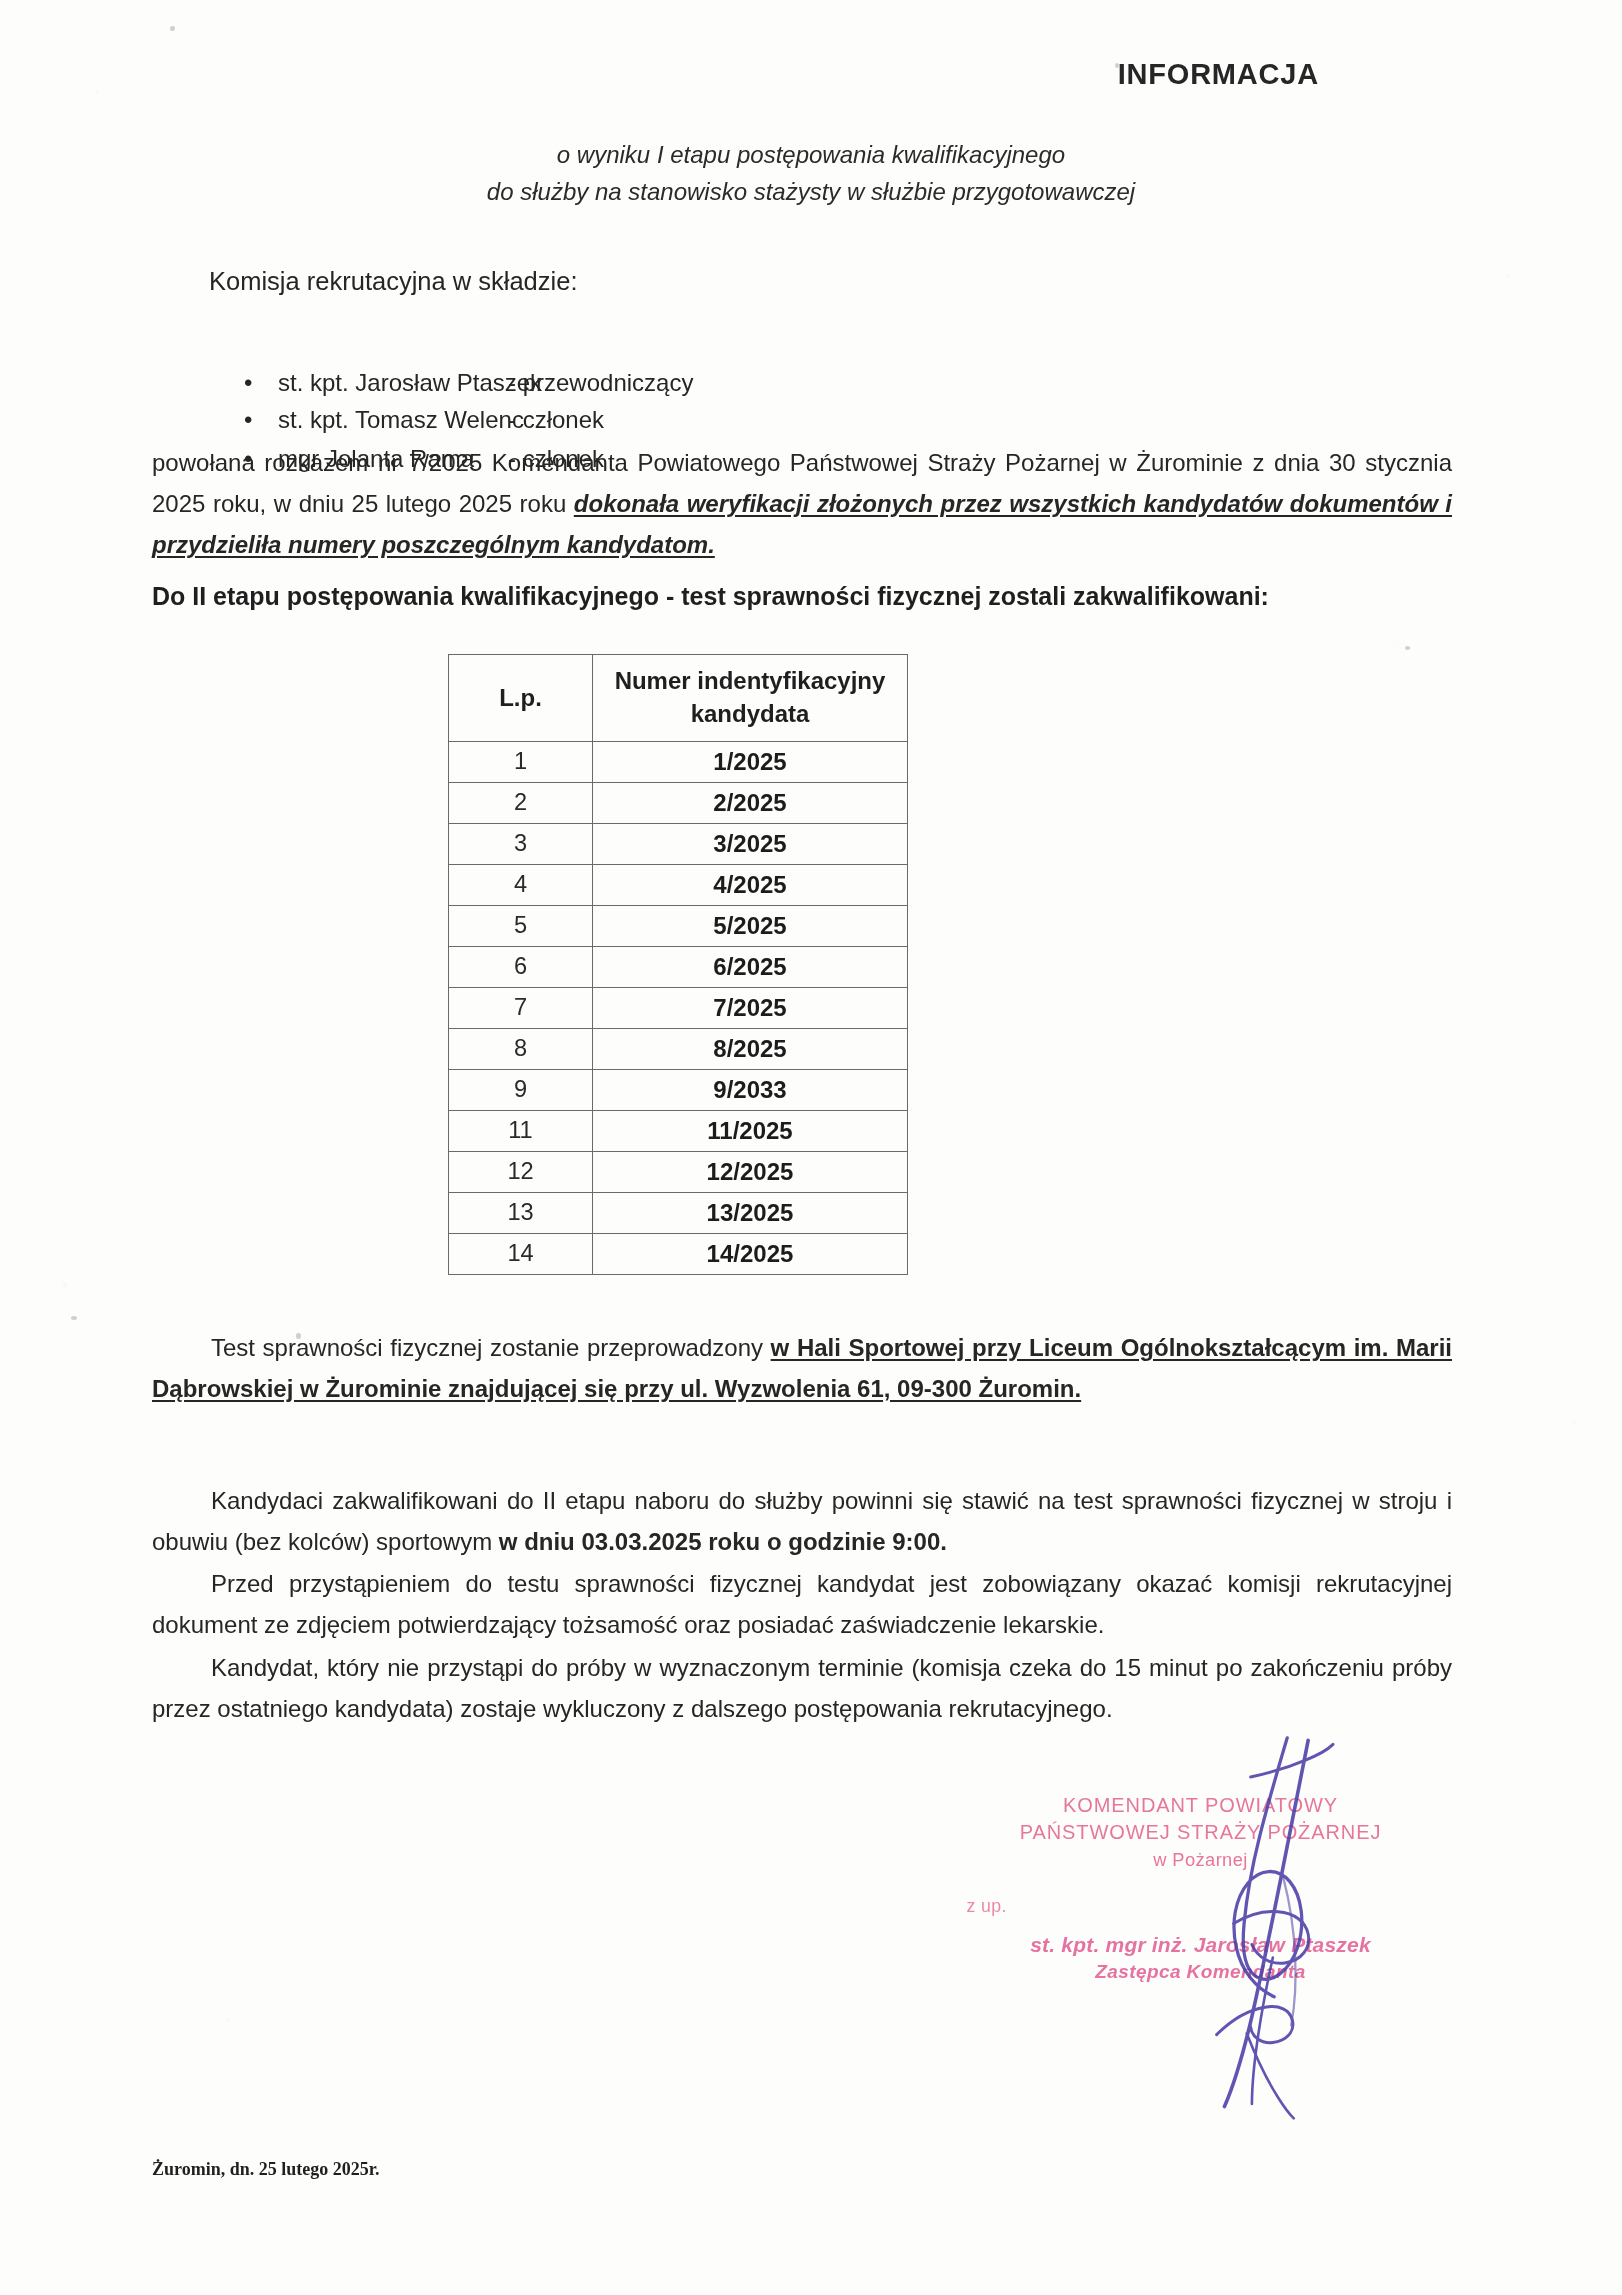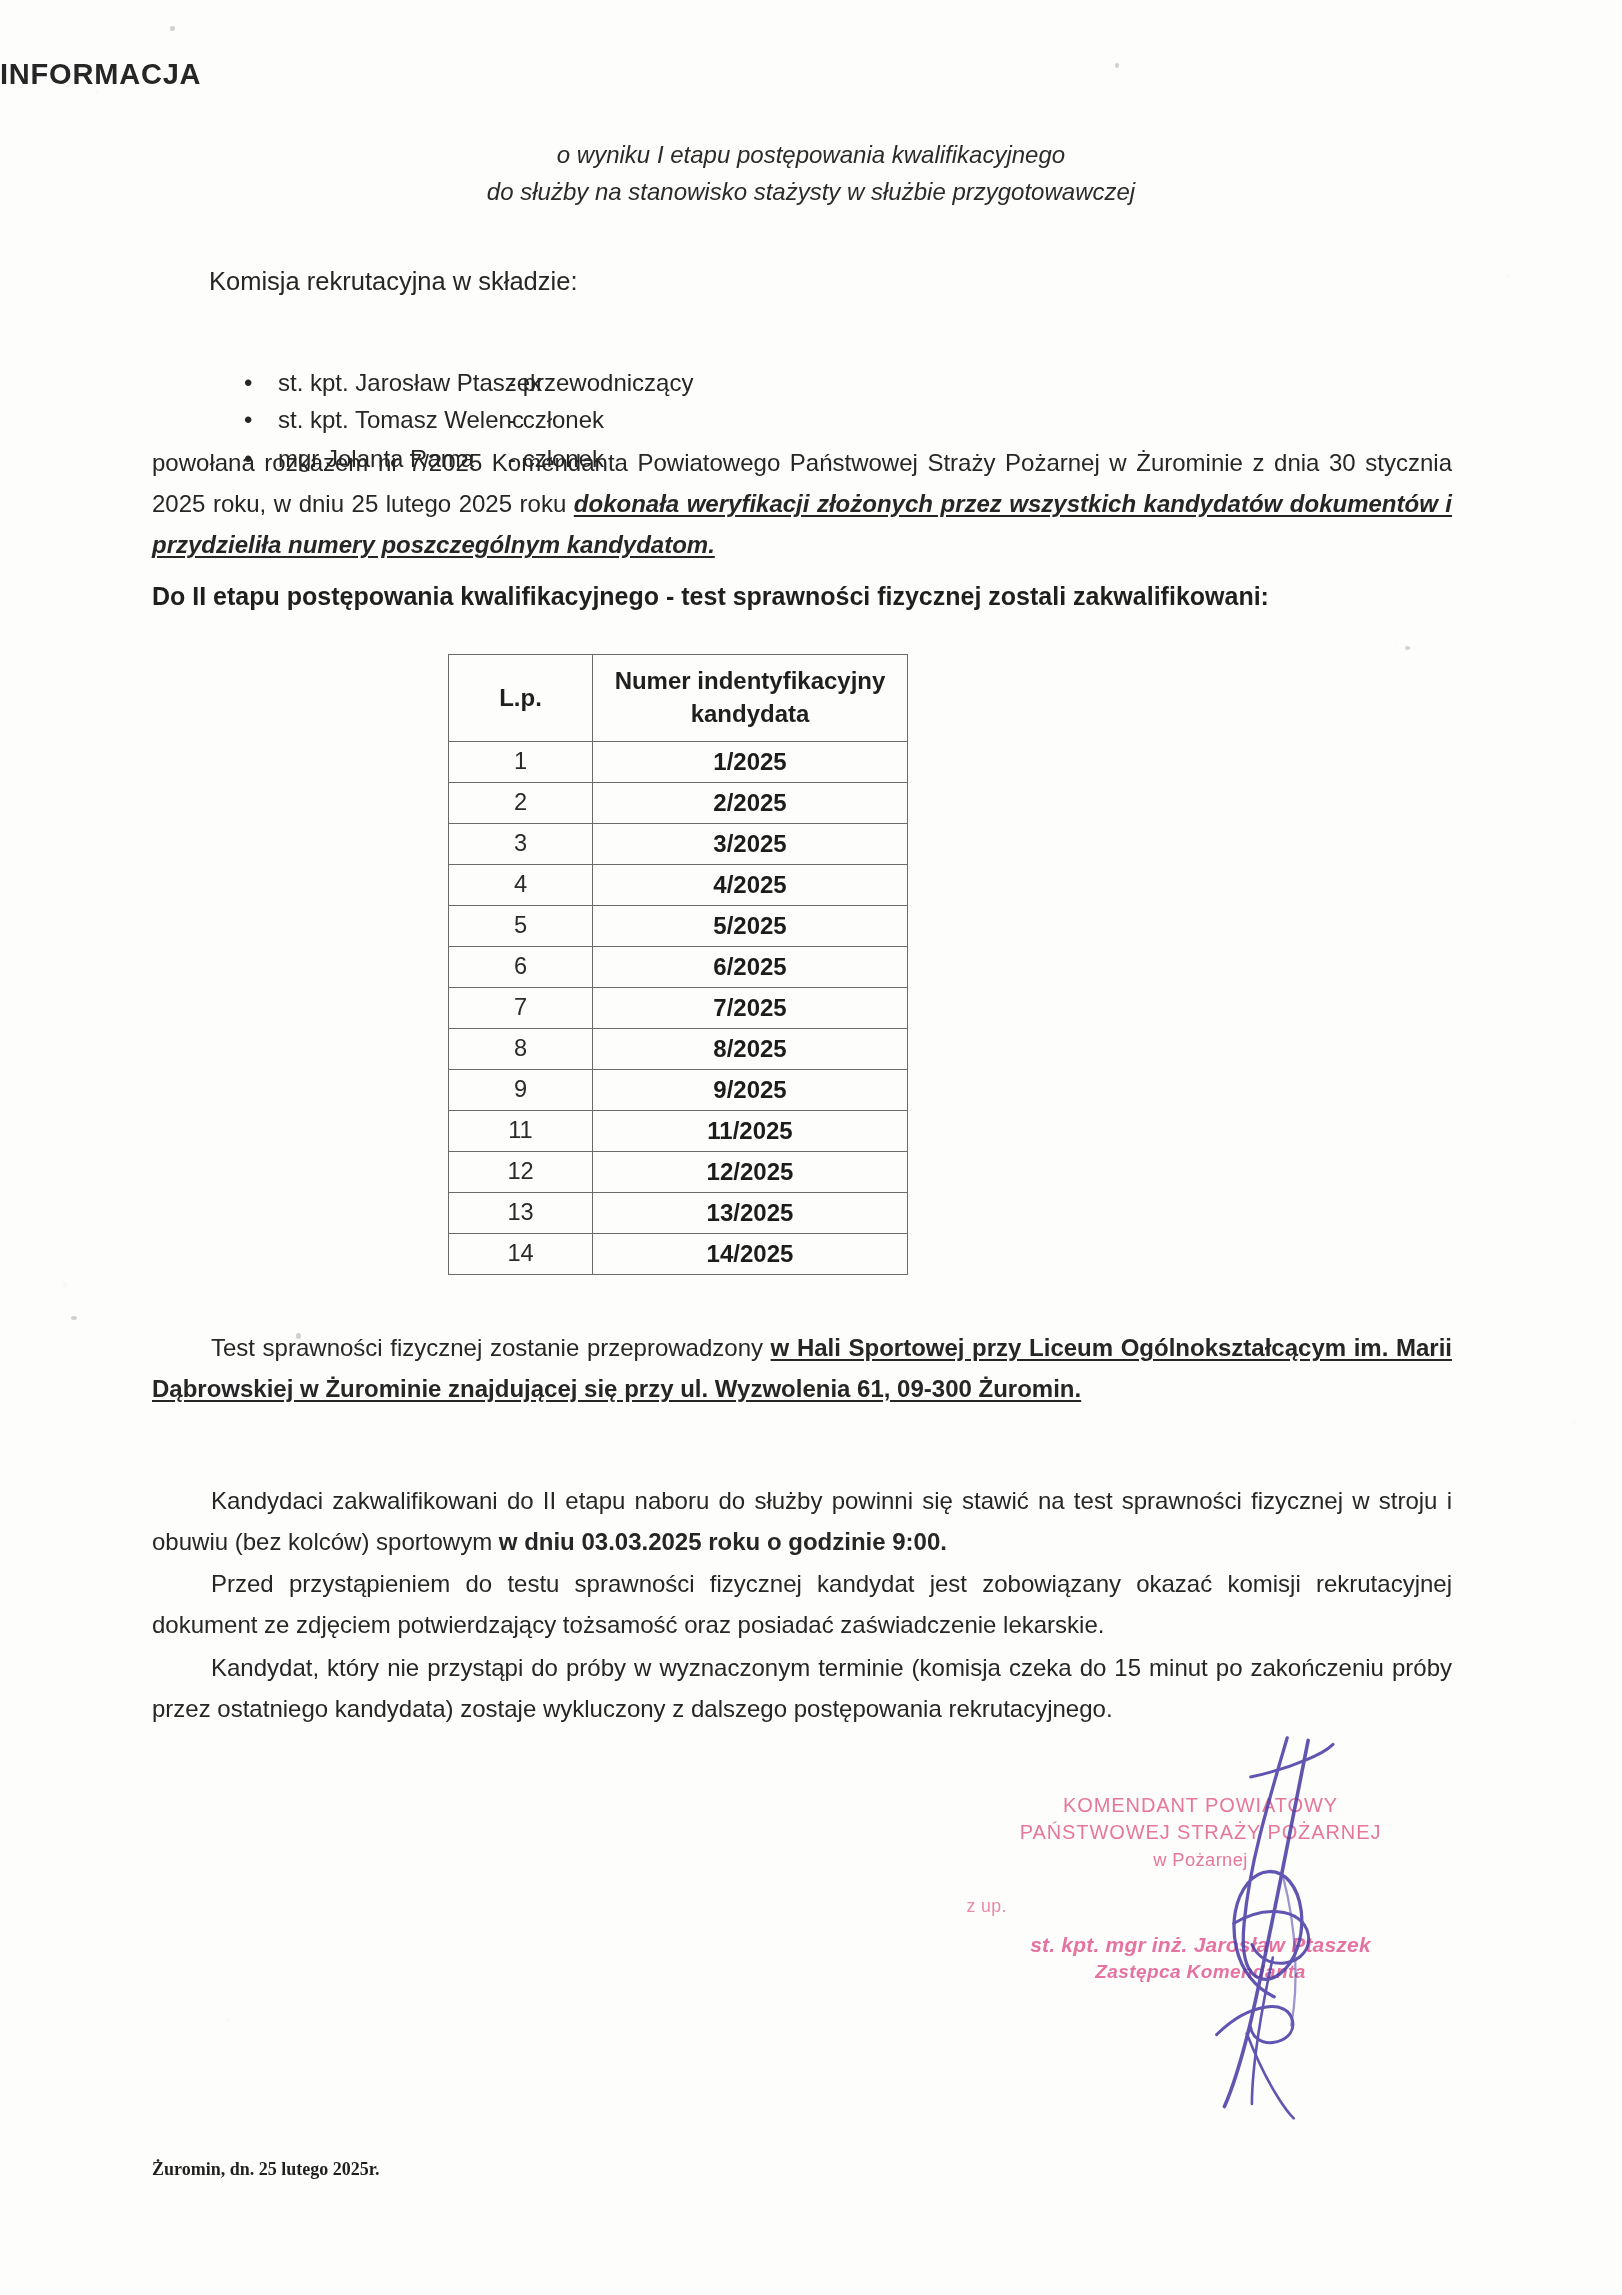--- a/index.html
+++ b/index.html
@@ -29,21 +29,21 @@
       radial-gradient(circle at 14% 88%, rgba(0,0,0,.014) 0 1.3px, transparent 2px),
       radial-gradient(circle at 86% 28%, rgba(0,0,0,.013) 0 1.3px, transparent 2px);
   }
   .speck{position:absolute;background:#9a9a9a;border-radius:50%;opacity:.45;}
 
   .content{position:absolute;left:0;top:0;width:1622px;}
 
   
   .doc-title{
     position:absolute;left:0;top:58px;width:1319px;
-    text-align:left;
+    text-align:right;
     font-size:29px;font-weight:bold;letter-spacing:0.8px;
     color:#262626;
   }
   .subtitle{
     position:absolute;left:0;width:1622px;text-align:center;
     font-style:italic;font-size:24px;color:#2b2b2b;
   }
   .subtitle.l1{top:141px;}
   .subtitle.l2{top:178px;}
 
@@ -226,21 +226,21 @@
             <tr>
               <td class="lp">7</td>
               <td class="num">7/2025</td>
             </tr>
             <tr>
               <td class="lp">8</td>
               <td class="num">8/2025</td>
             </tr>
             <tr>
               <td class="lp">9</td>
-              <td class="num">9/2025</td>
+              <td class="num">9/2033</td>
             </tr>
             <tr>
               <td class="lp">11</td>
               <td class="num">11/2025</td>
             </tr>
             <tr>
               <td class="lp">12</td>
               <td class="num">12/2025</td>
             </tr>
             <tr>

